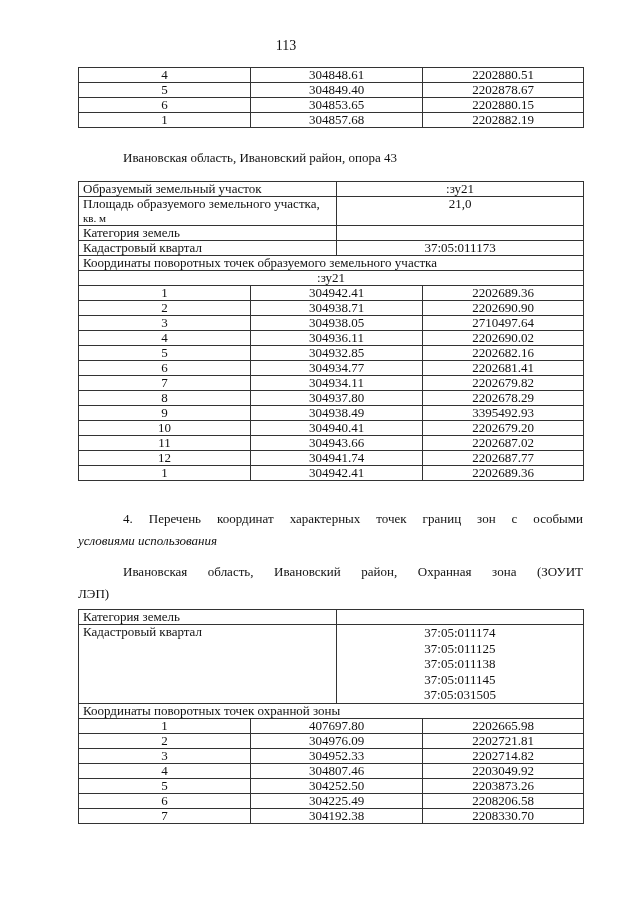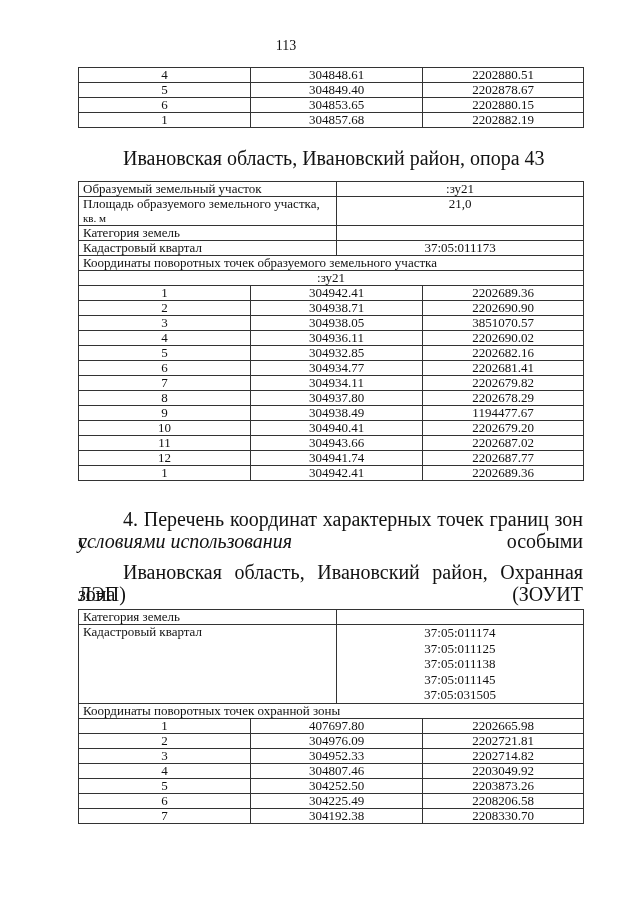--- a/index.html
+++ b/index.html
@@ -15,21 +15,21 @@
     position: absolute; left: 78px; width: 505px;
     border-collapse: collapse; table-layout: fixed;
     font-size: 13px; line-height: 14px;
   }
   table.grid td {
     border: 1px solid #333; padding: 0 4px; vertical-align: top;
   }
   table.grid td.c { text-align: center; }
   table.grid td.l { text-align: left; }
   .para {
-    position: absolute; left: 78px; width: 505px; font-size: 20px; line-height: 22px;
+    position: absolute; left: 78px; width: 505px; font-size: 13px; line-height: 22px;
     text-align: justify;
   }
   .indent { text-indent: 45px; }
   .just-line { text-align-last: justify; }
   .kv-list { text-align: center; }
   .kv-list div { line-height: 15.5px; }
 </style>
 </head>
 <body>
 
@@ -108,21 +108,21 @@
         <td class="c">2202689.36</td>
       </tr>
       <tr>
         <td class="c" colspan="1">2</td>
         <td class="c" colspan="2">304938.71</td>
         <td class="c">2202690.90</td>
       </tr>
       <tr>
         <td class="c" colspan="1">3</td>
         <td class="c" colspan="2">304938.05</td>
-        <td class="c">3851070.57</td>
+        <td class="c">2710497.64</td>
       </tr>
       <tr>
         <td class="c" colspan="1">4</td>
         <td class="c" colspan="2">304936.11</td>
         <td class="c">2202690.02</td>
       </tr>
       <tr>
         <td class="c" colspan="1">5</td>
         <td class="c" colspan="2">304932.85</td>
         <td class="c">2202682.16</td>
@@ -138,21 +138,21 @@
         <td class="c">2202679.82</td>
       </tr>
       <tr>
         <td class="c" colspan="1">8</td>
         <td class="c" colspan="2">304937.80</td>
         <td class="c">2202678.29</td>
       </tr>
       <tr>
         <td class="c" colspan="1">9</td>
         <td class="c" colspan="2">304938.49</td>
-        <td class="c">1194477.67</td>
+        <td class="c">3395492.93</td>
       </tr>
       <tr>
         <td class="c" colspan="1">10</td>
         <td class="c" colspan="2">304940.41</td>
         <td class="c">2202679.20</td>
       </tr>
       <tr>
         <td class="c" colspan="1">11</td>
         <td class="c" colspan="2">304943.66</td>
         <td class="c">2202687.02</td>

